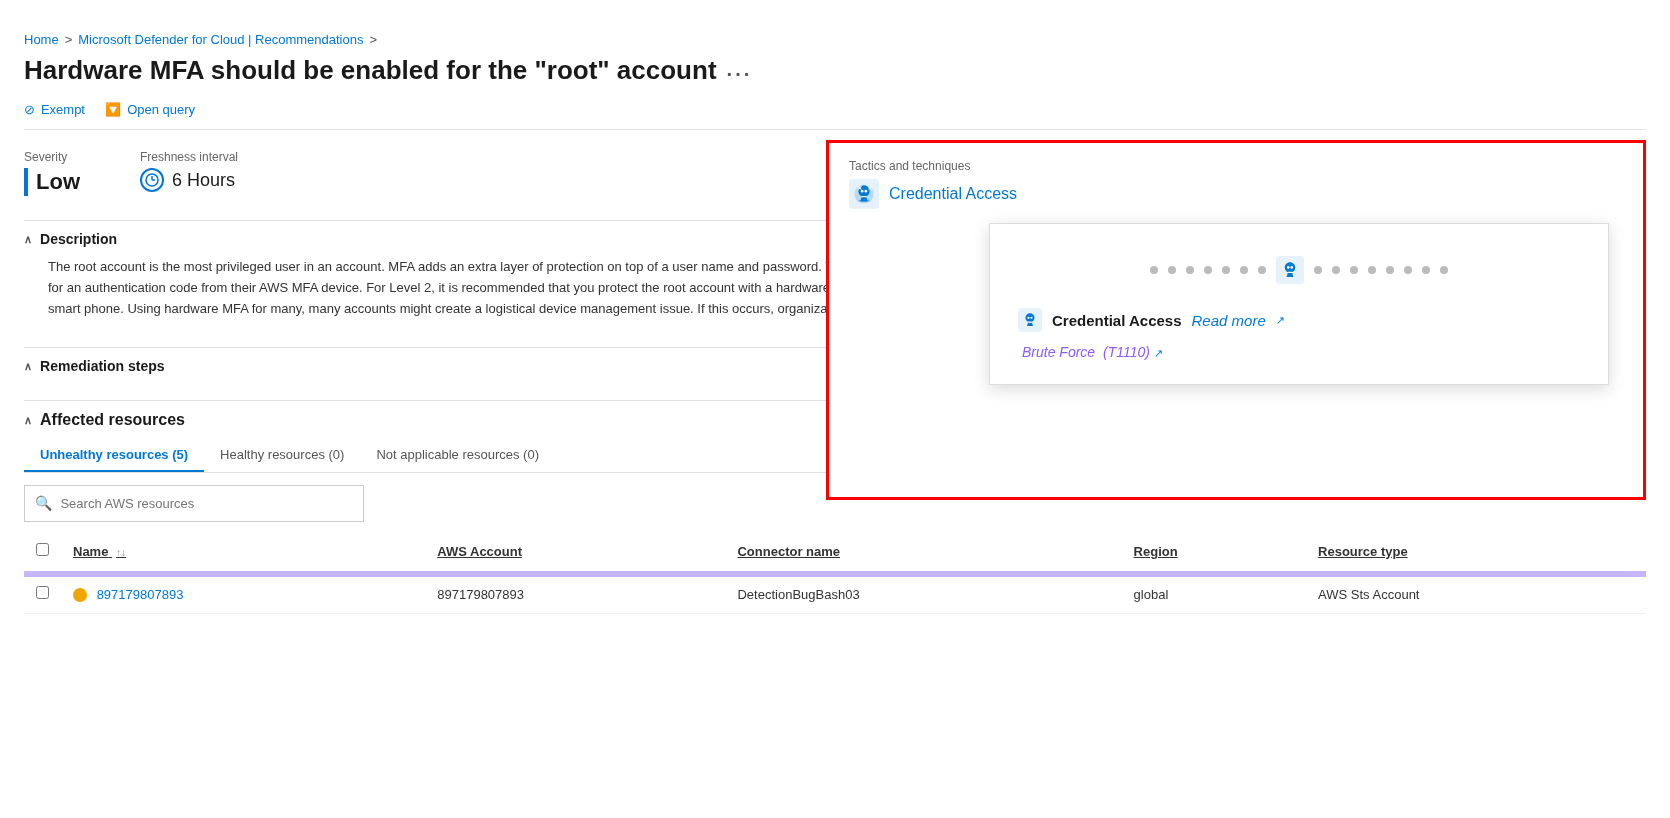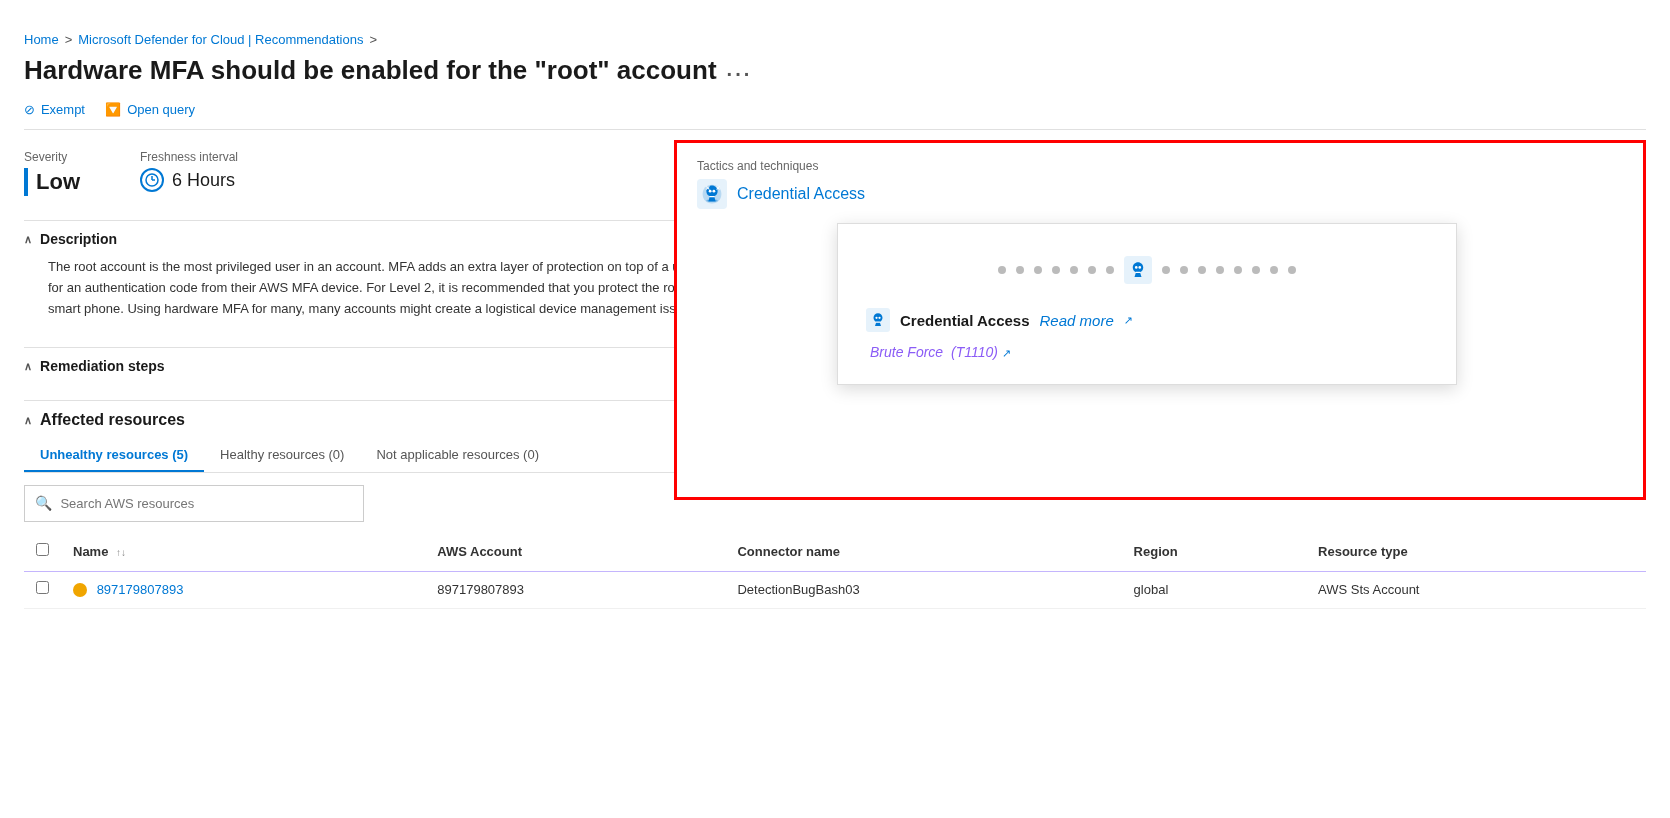--- a/index.html
+++ b/index.html
@@ -127,21 +127,21 @@
       font-weight: 500;
       text-decoration: none;
       cursor: pointer;
     }
 
     
     .tactics-section {
       position: absolute;
       top: -10px;
       right: 0;
-      width: 972px;
+      width: 820px;
       border: 3px solid red;
       background: #fff;
       padding: 16px 20px;
       z-index: 10;
       min-height: 360px;
     }
 
     
     .tooltip-popup {
       position: absolute;
@@ -279,21 +279,22 @@
     .table-wrap {
       width: 100%;
       border-collapse: collapse;
     }
     .table-wrap th {
       text-align: left;
       font-size: 13px;
       font-weight: 600;
       color: #333;
       padding: 8px 12px;
-      border-bottom: 1px solid #c4b5fd;
+      border-bottom: 6px solid #c4b5fd;
+      text-decoration: underline;
     }
     .table-wrap td {
       padding: 8px 12px;
       font-size: 13px;
       border-bottom: 1px solid #f0f0f0;
     }
     .sort-arrows {
       font-size: 10px;
       color: #888;
       margin-left: 4px;

